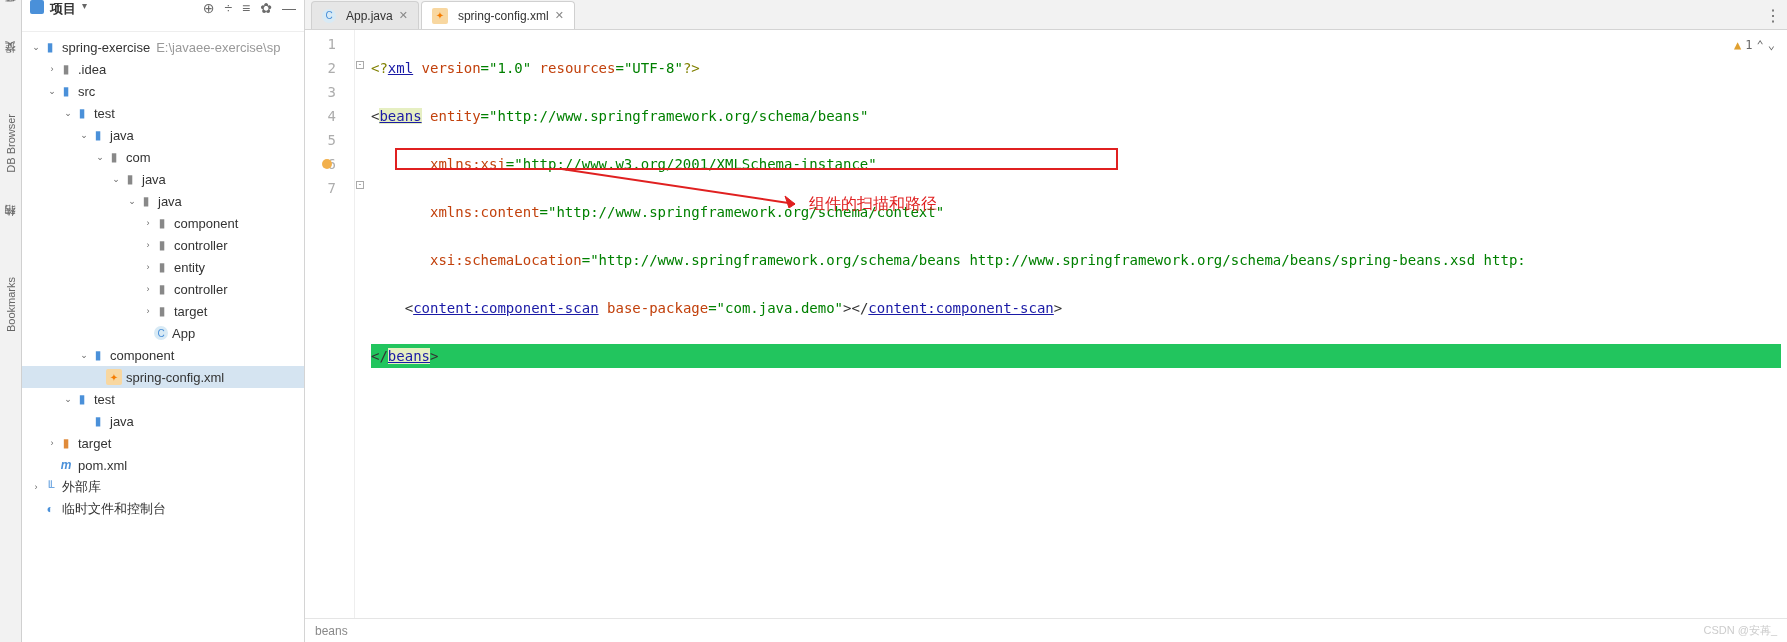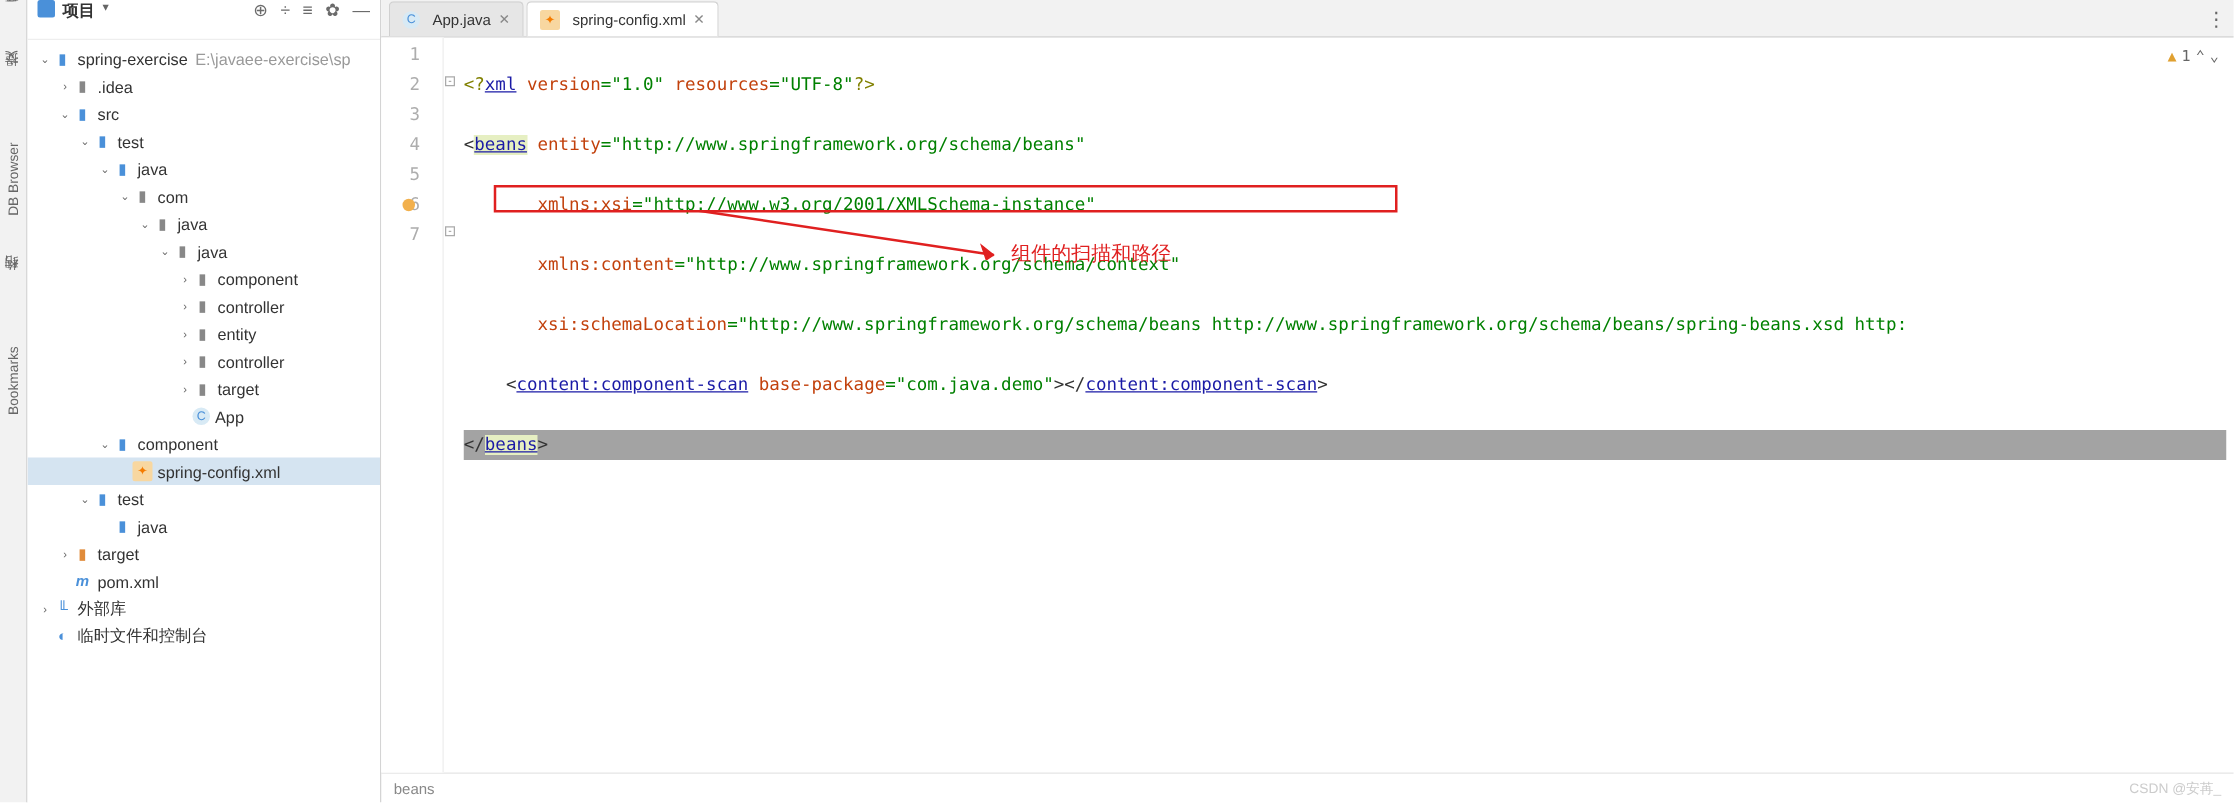--- a/index.html
+++ b/index.html
@@ -30,21 +30,21 @@
 .tab-close { font-size: 11px; color: #888; }
 .more-btn { position: absolute; right: 6px; top: 6px; color: #666; font-size: 16px; cursor: pointer; }
 .editor-area { flex: 1; display: flex; position: relative; font-family: "Consolas", monospace; font-size: 14px; }
 .gutter { width: 50px; background: #fff; border-right: 1px solid #eee; text-align: right; padding: 2px 18px 2px 0; color: #adadad; line-height: 24px; position: relative; }
 .gutter-line { height: 24px; }
 .gutter-mark { position: absolute; right: 4px; width: 10px; height: 10px; background: #f2b04c; border-radius: 50%; }
 .fold-area { width: 10px; position: relative; }
 .fold-mark { position: absolute; left: 1px; width: 8px; height: 8px; border: 1px solid #aaa; background: #fff; font-size: 8px; line-height: 6px; text-align: center; color: #888; }
 .code { flex: 1; padding: 2px 6px; line-height: 24px; white-space: pre; position: relative; }
 .code-line { height: 24px; display: block; }
-.code-line.hl { background: #a3a3a3; }
+.code-line.hl { background: #22c55e; }
 .tag-hl { background: #e6efc2; }
 .c-tag { color: #1a1aa6; text-decoration: underline; }
 .c-attr { color: #c2410c; }
 .c-val { color: #008000; }
 .c-pi { color: #808000; }
 .red-box { border: 2px solid #e02020; position: absolute; pointer-events: none; }
 .red-text { position: absolute; color: #e02020; font-size: 16px; font-family: "Microsoft YaHei"; }
 .red-arrow { position: absolute; stroke: #e02020; fill: #e02020; }
 .warn-badge { position: absolute; right: 12px; top: 3px; display: flex; align-items: center; gap: 4px; font-size: 12px; color: #666; }
 .warn-tri { color: #e0a030; }

